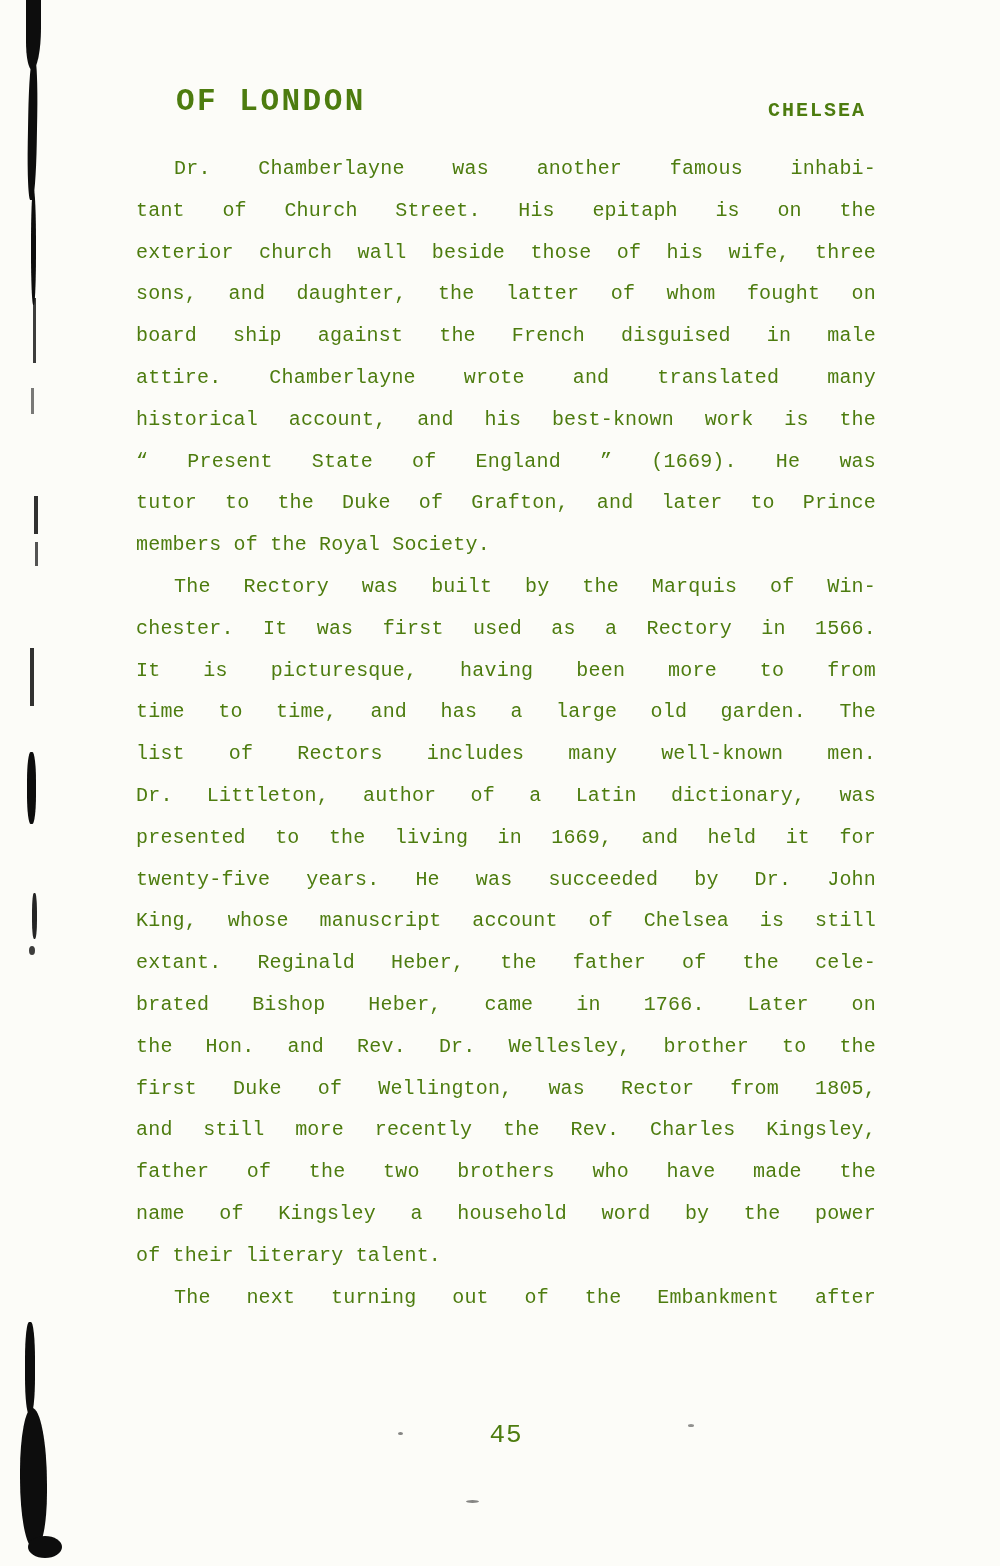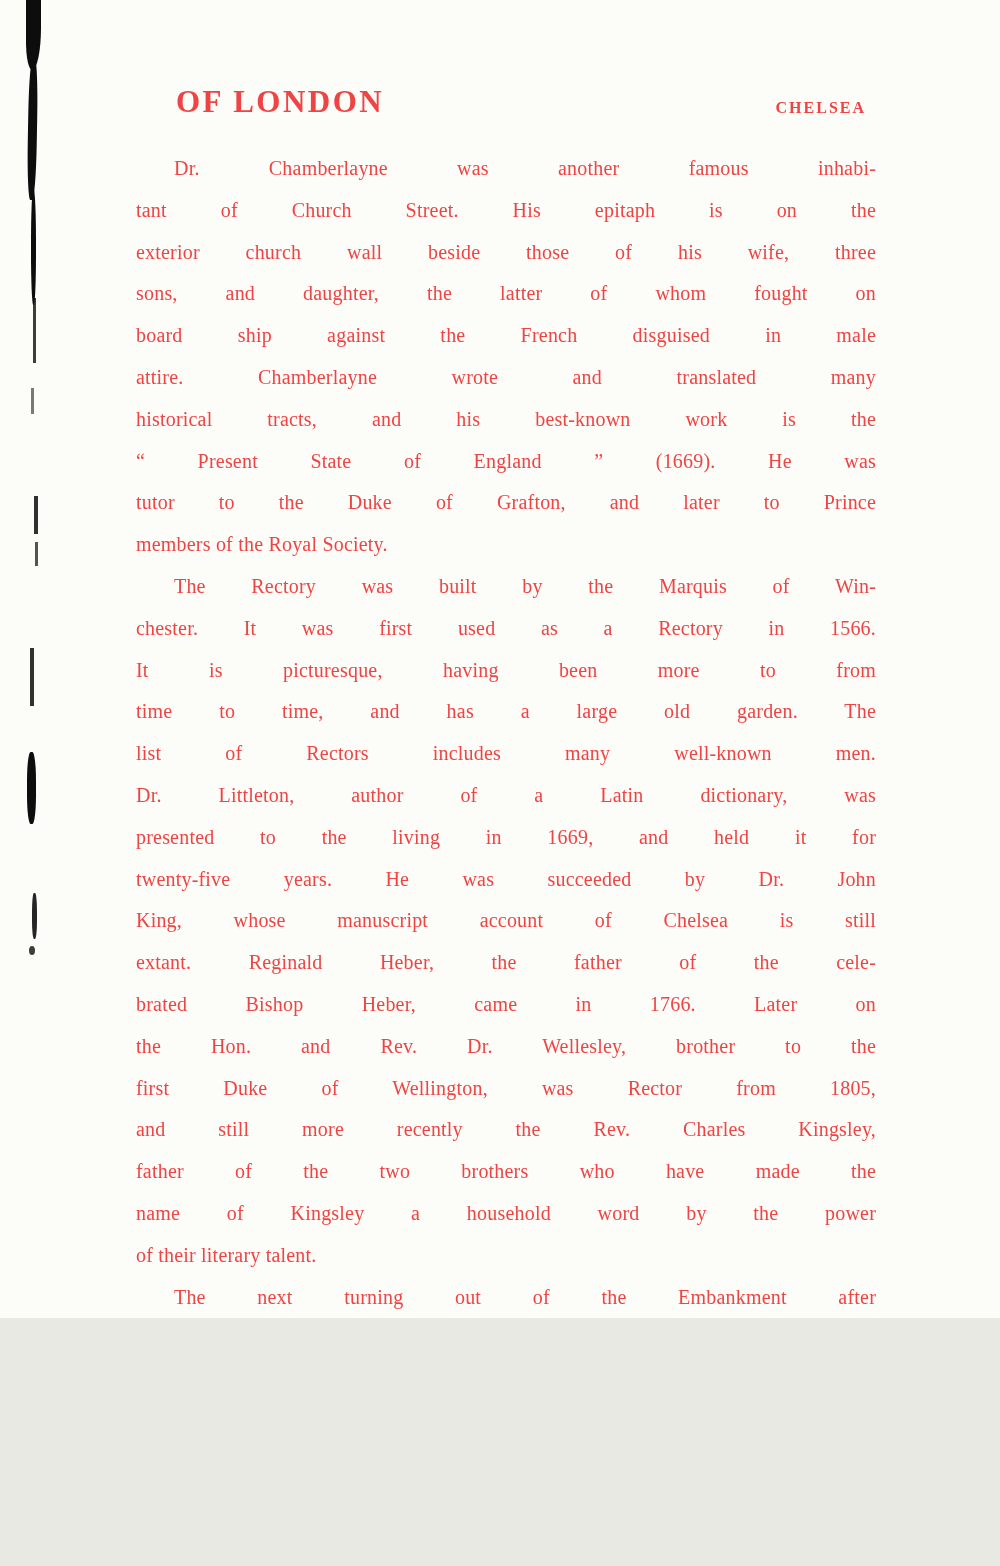--- a/index.html
+++ b/index.html
@@ -3,40 +3,40 @@
 <meta charset="utf-8">
 <style>
   html, body {
     margin: 0;
     padding: 0;
     background: #e9e9e4;
   }
   .page {
     position: relative;
     width: 1000px;
-    height: 1318px;
+    height: 1566px;
     background: #fcfcf8;
     overflow: hidden;
-    font-family: Liberation Serif, serif;
-    color: #ef4444;
+    font-family: Liberation Mono, monospace;
+    color: #4d7c0f;
   }
   .header-title {
     position: absolute;
     left: 176px;
     top: 84px;
     font-size: 31px;
     font-weight: 700;
     letter-spacing: 2.5px;
     white-space: nowrap;
   }
   .running-head {
     position: absolute;
     right: 134px;
     top: 99px;
-    font-size: 16px;
+    font-size: 20px;
     font-weight: 600;
     letter-spacing: 2px;
     white-space: nowrap;
   }
   .page-body {
     position: absolute;
     left: 136px;
     top: 148px;
     width: 740px;
     font-size: 20px;
@@ -107,21 +107,21 @@
   <div class="header-title">OF LONDON</div>
   <div class="running-head">CHELSEA</div>
 
   <div class="page-body">
       <div class="line indent">Dr. Chamberlayne was another famous inhabi-</div>
       <div class="line">tant of Church Street.  His epitaph is on the</div>
       <div class="line">exterior church wall beside those of his wife, three</div>
       <div class="line">sons, and daughter, the latter of whom fought on</div>
       <div class="line">board ship against the French disguised in male</div>
       <div class="line">attire.  Chamberlayne wrote and translated many</div>
-      <div class="line">historical tracts, and his best-known work is the</div>
+      <div class="line">historical account, and his best-known work is the</div>
       <div class="line">“ Present State of England ” (1669).  He was</div>
       <div class="line">tutor to the Duke of Grafton, and later to Prince</div>
       <div class="line left-last">members of the Royal Society.</div>
       <div class="line indent">The Rectory was built by the Marquis of Win-</div>
       <div class="line">chester.  It was first used as a Rectory in 1566.</div>
       <div class="line">It is picturesque, having been more to from</div>
       <div class="line">time to time, and has a large old garden.  The</div>
       <div class="line">list of Rectors includes many well-known men.</div>
       <div class="line">Dr. Littleton, author of a Latin dictionary, was</div>
       <div class="line">presented to the living in 1669, and held it for</div>

